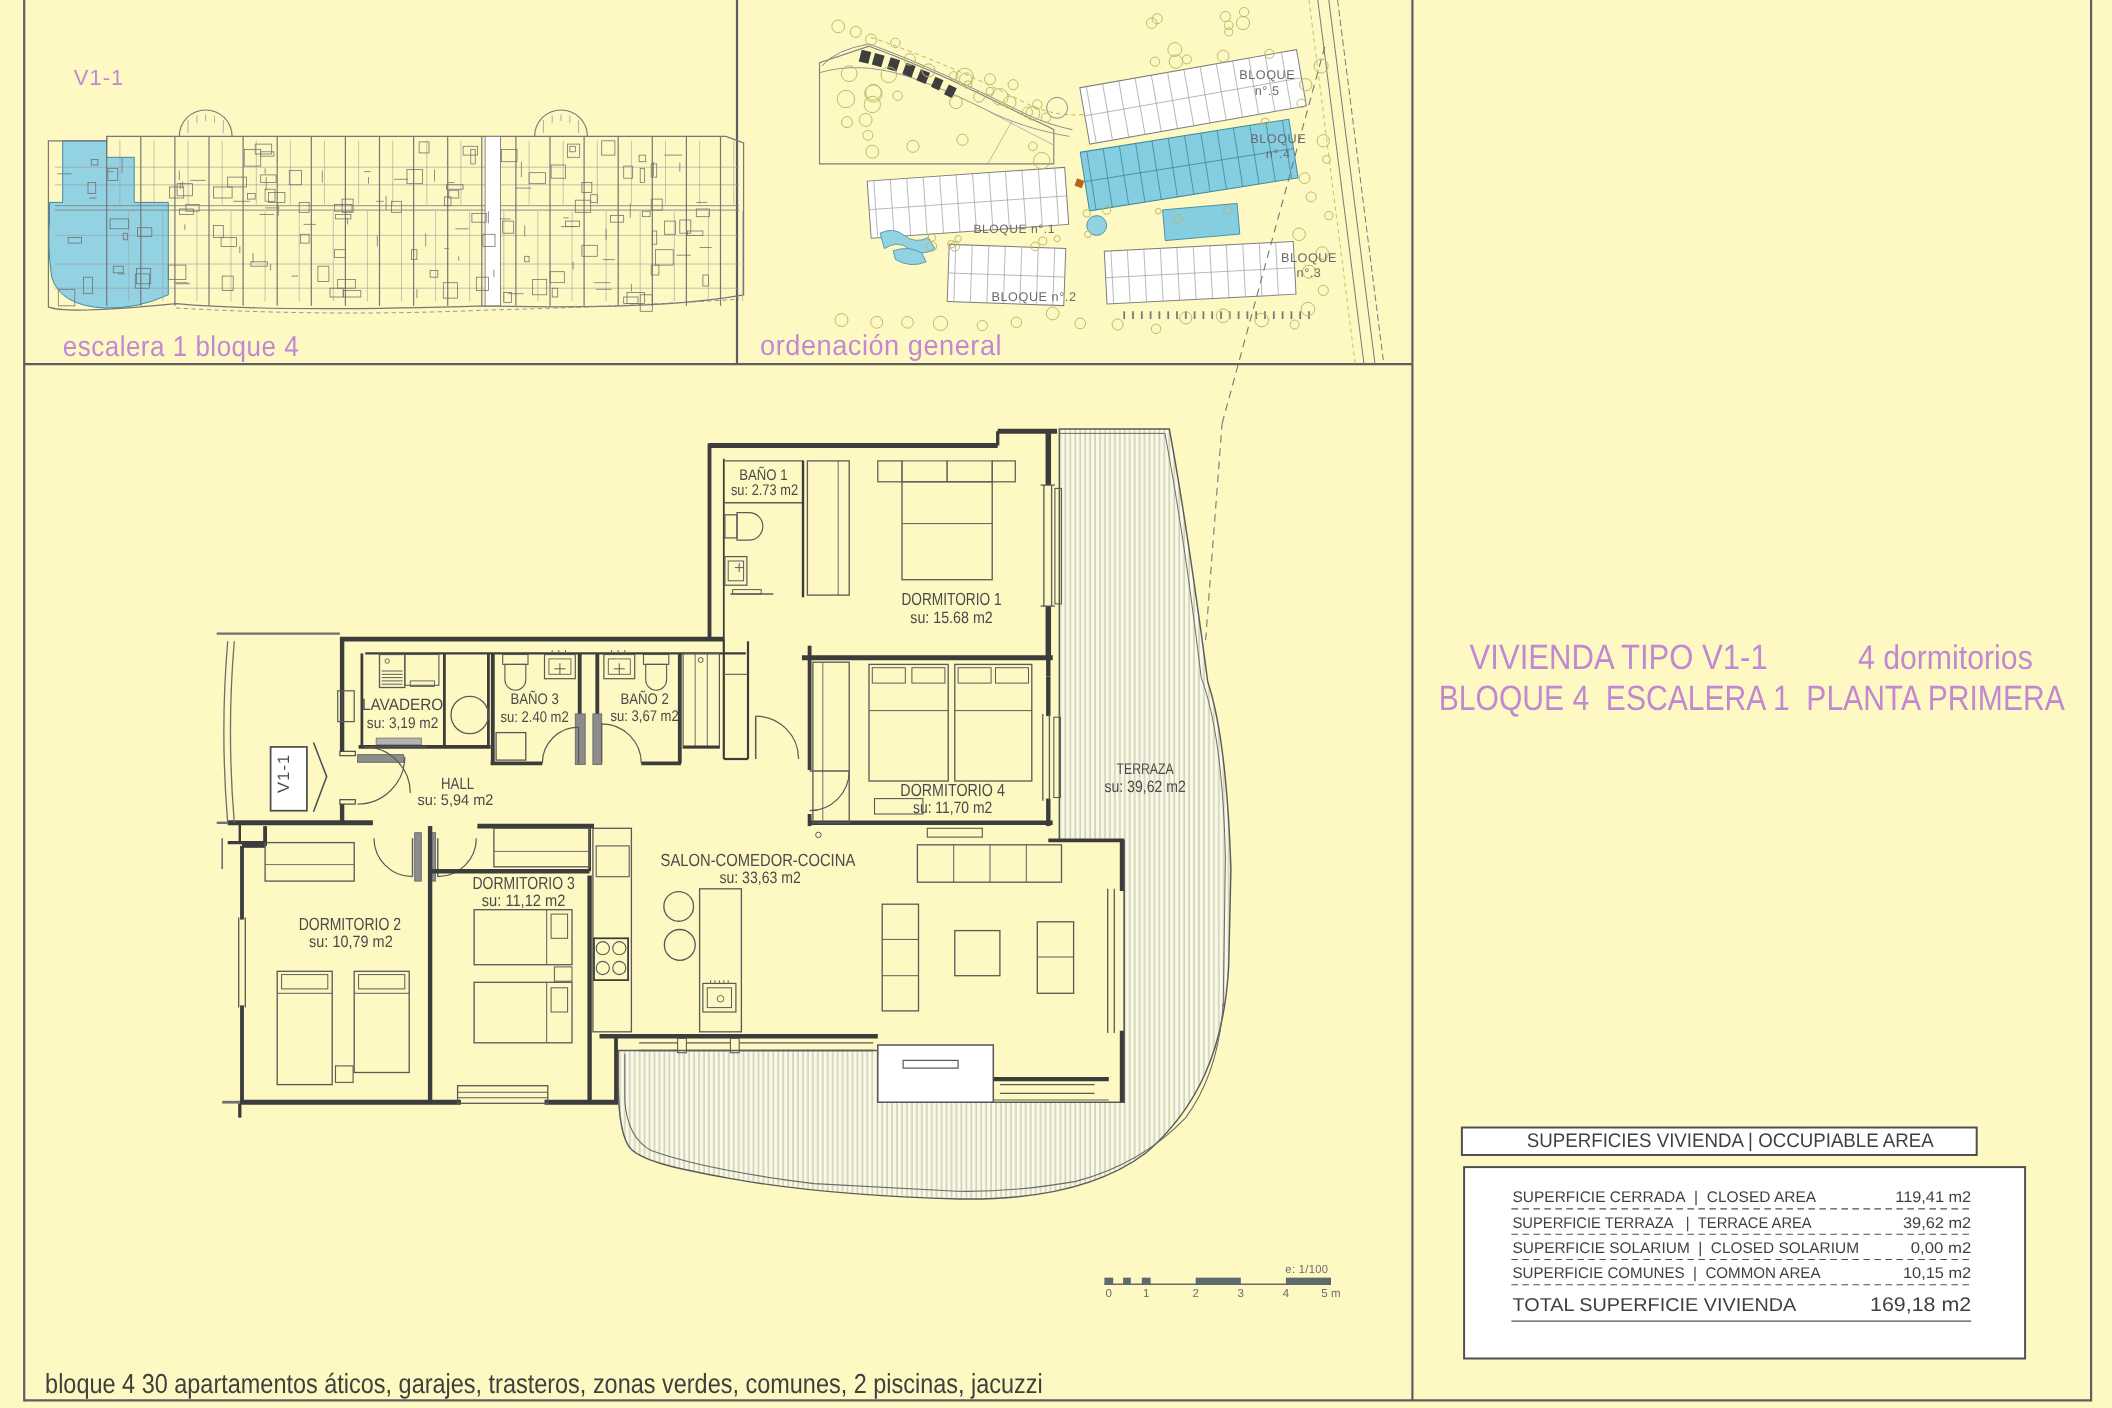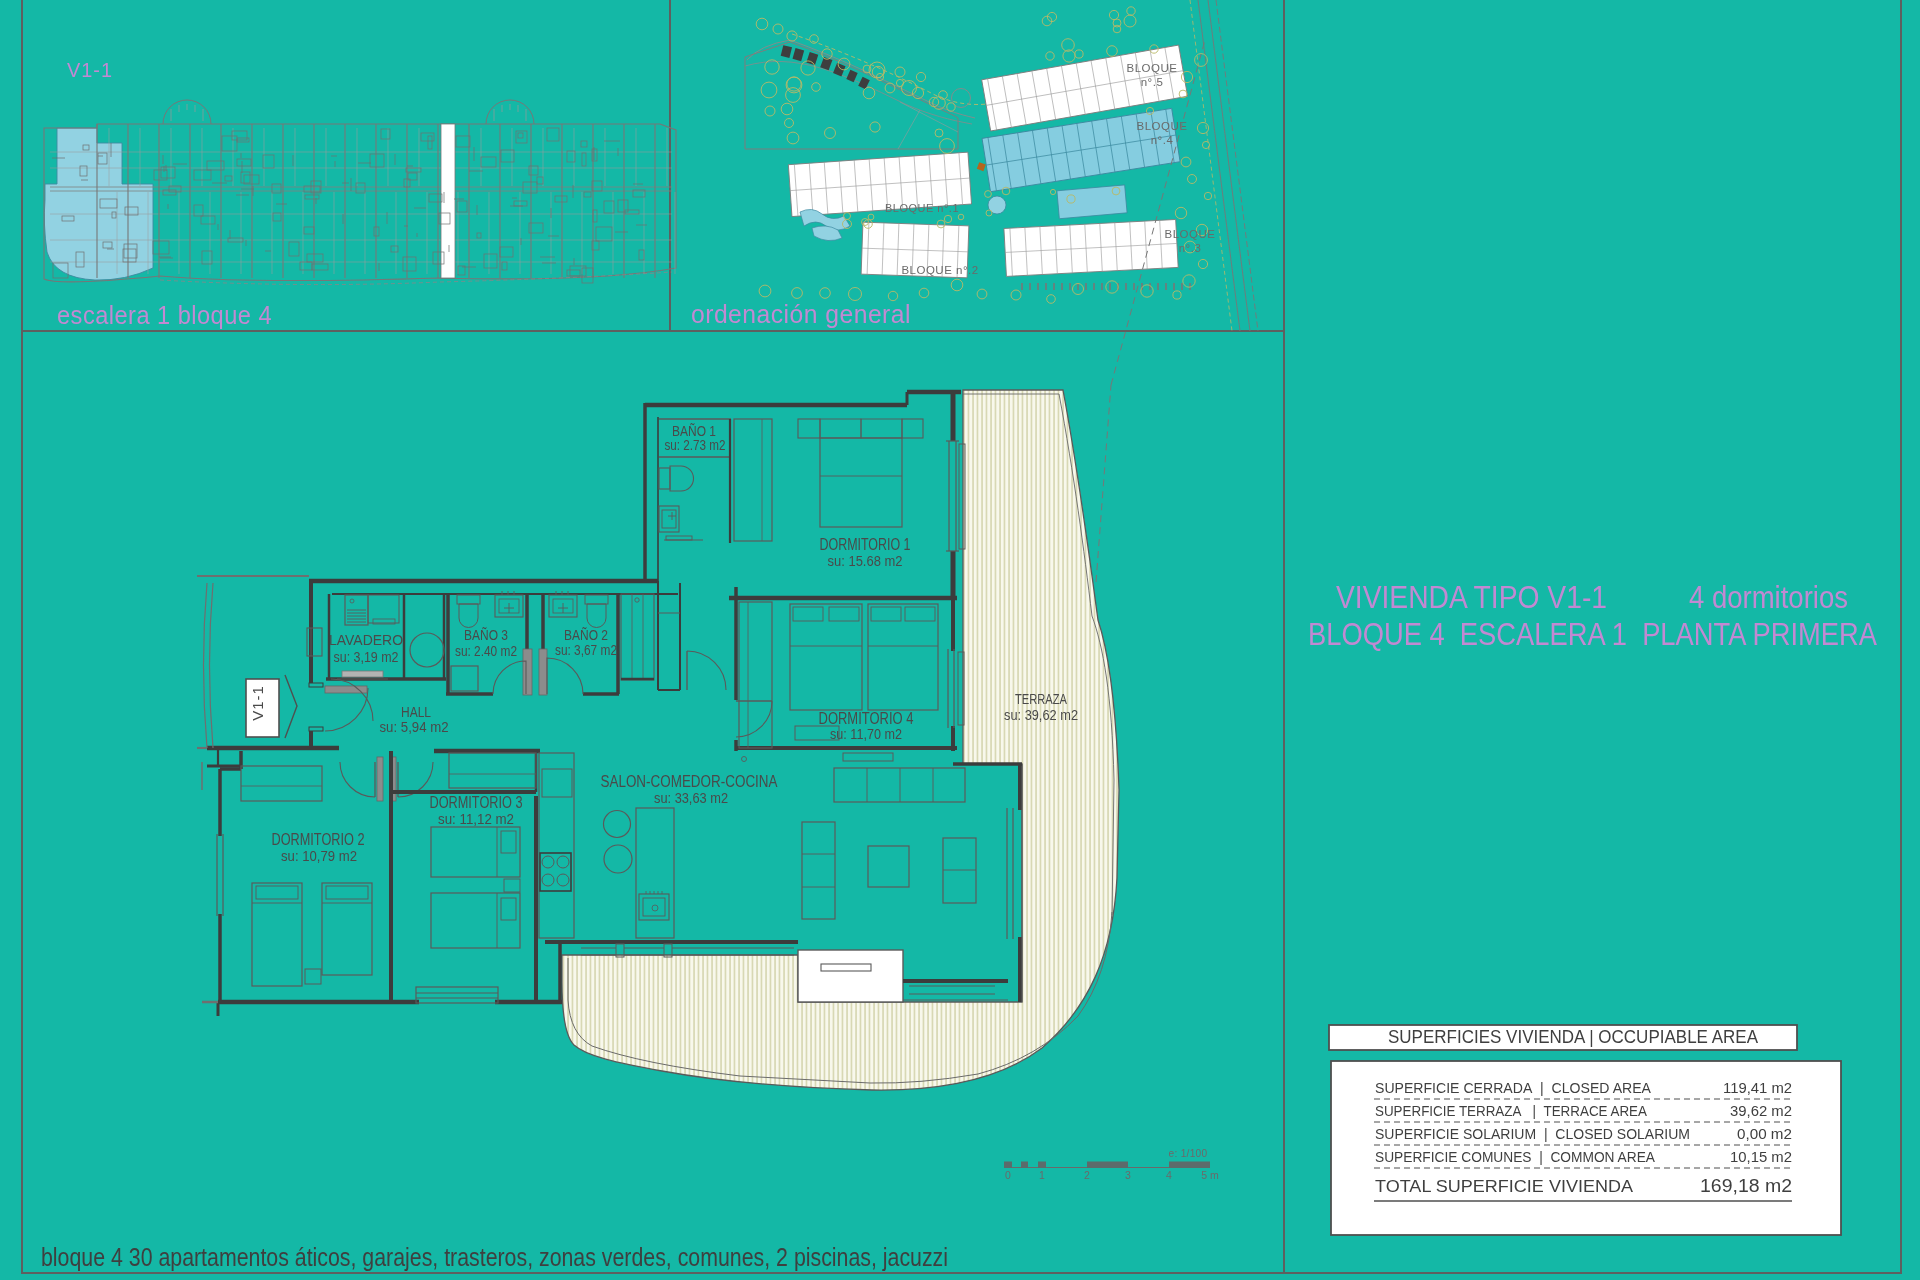--- a/index.html
+++ b/index.html
@@ -1,16 +1,16 @@
 <!DOCTYPE html>
 <html><head>
 <meta charset="utf-8">
 <style>
 html,body{margin:0;padding:0;background:#ffffff;}
-#page{position:relative;width:1920px;height:1280px;background:#14b8a6;overflow:hidden;font-family:"Liberation Sans",sans-serif;}
+#page{position:relative;width:1920px;height:1280px;background:#fef9c3;overflow:hidden;font-family:"Liberation Sans",sans-serif;}
 </style>
 </head>
 <body>
 <div id="page">
 <svg width="1920" height="1280" viewBox="0 0 1920 1280">
 <defs>
 <pattern id="hatch" width="4.5" height="8" patternUnits="userSpaceOnUse">
 <rect width="4.5" height="8" fill="#f8f8ec"></rect>
 <line x1="1" y1="0" x2="1" y2="8" stroke="#c6c695" stroke-width="1.1"></line>
 </pattern>

